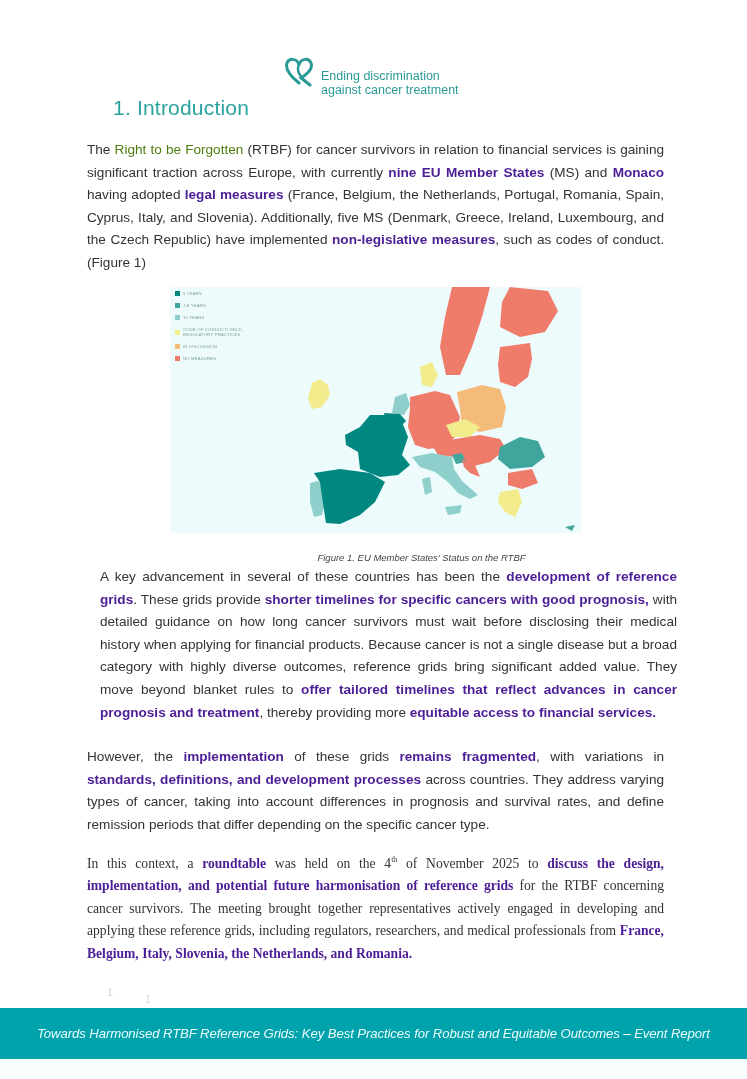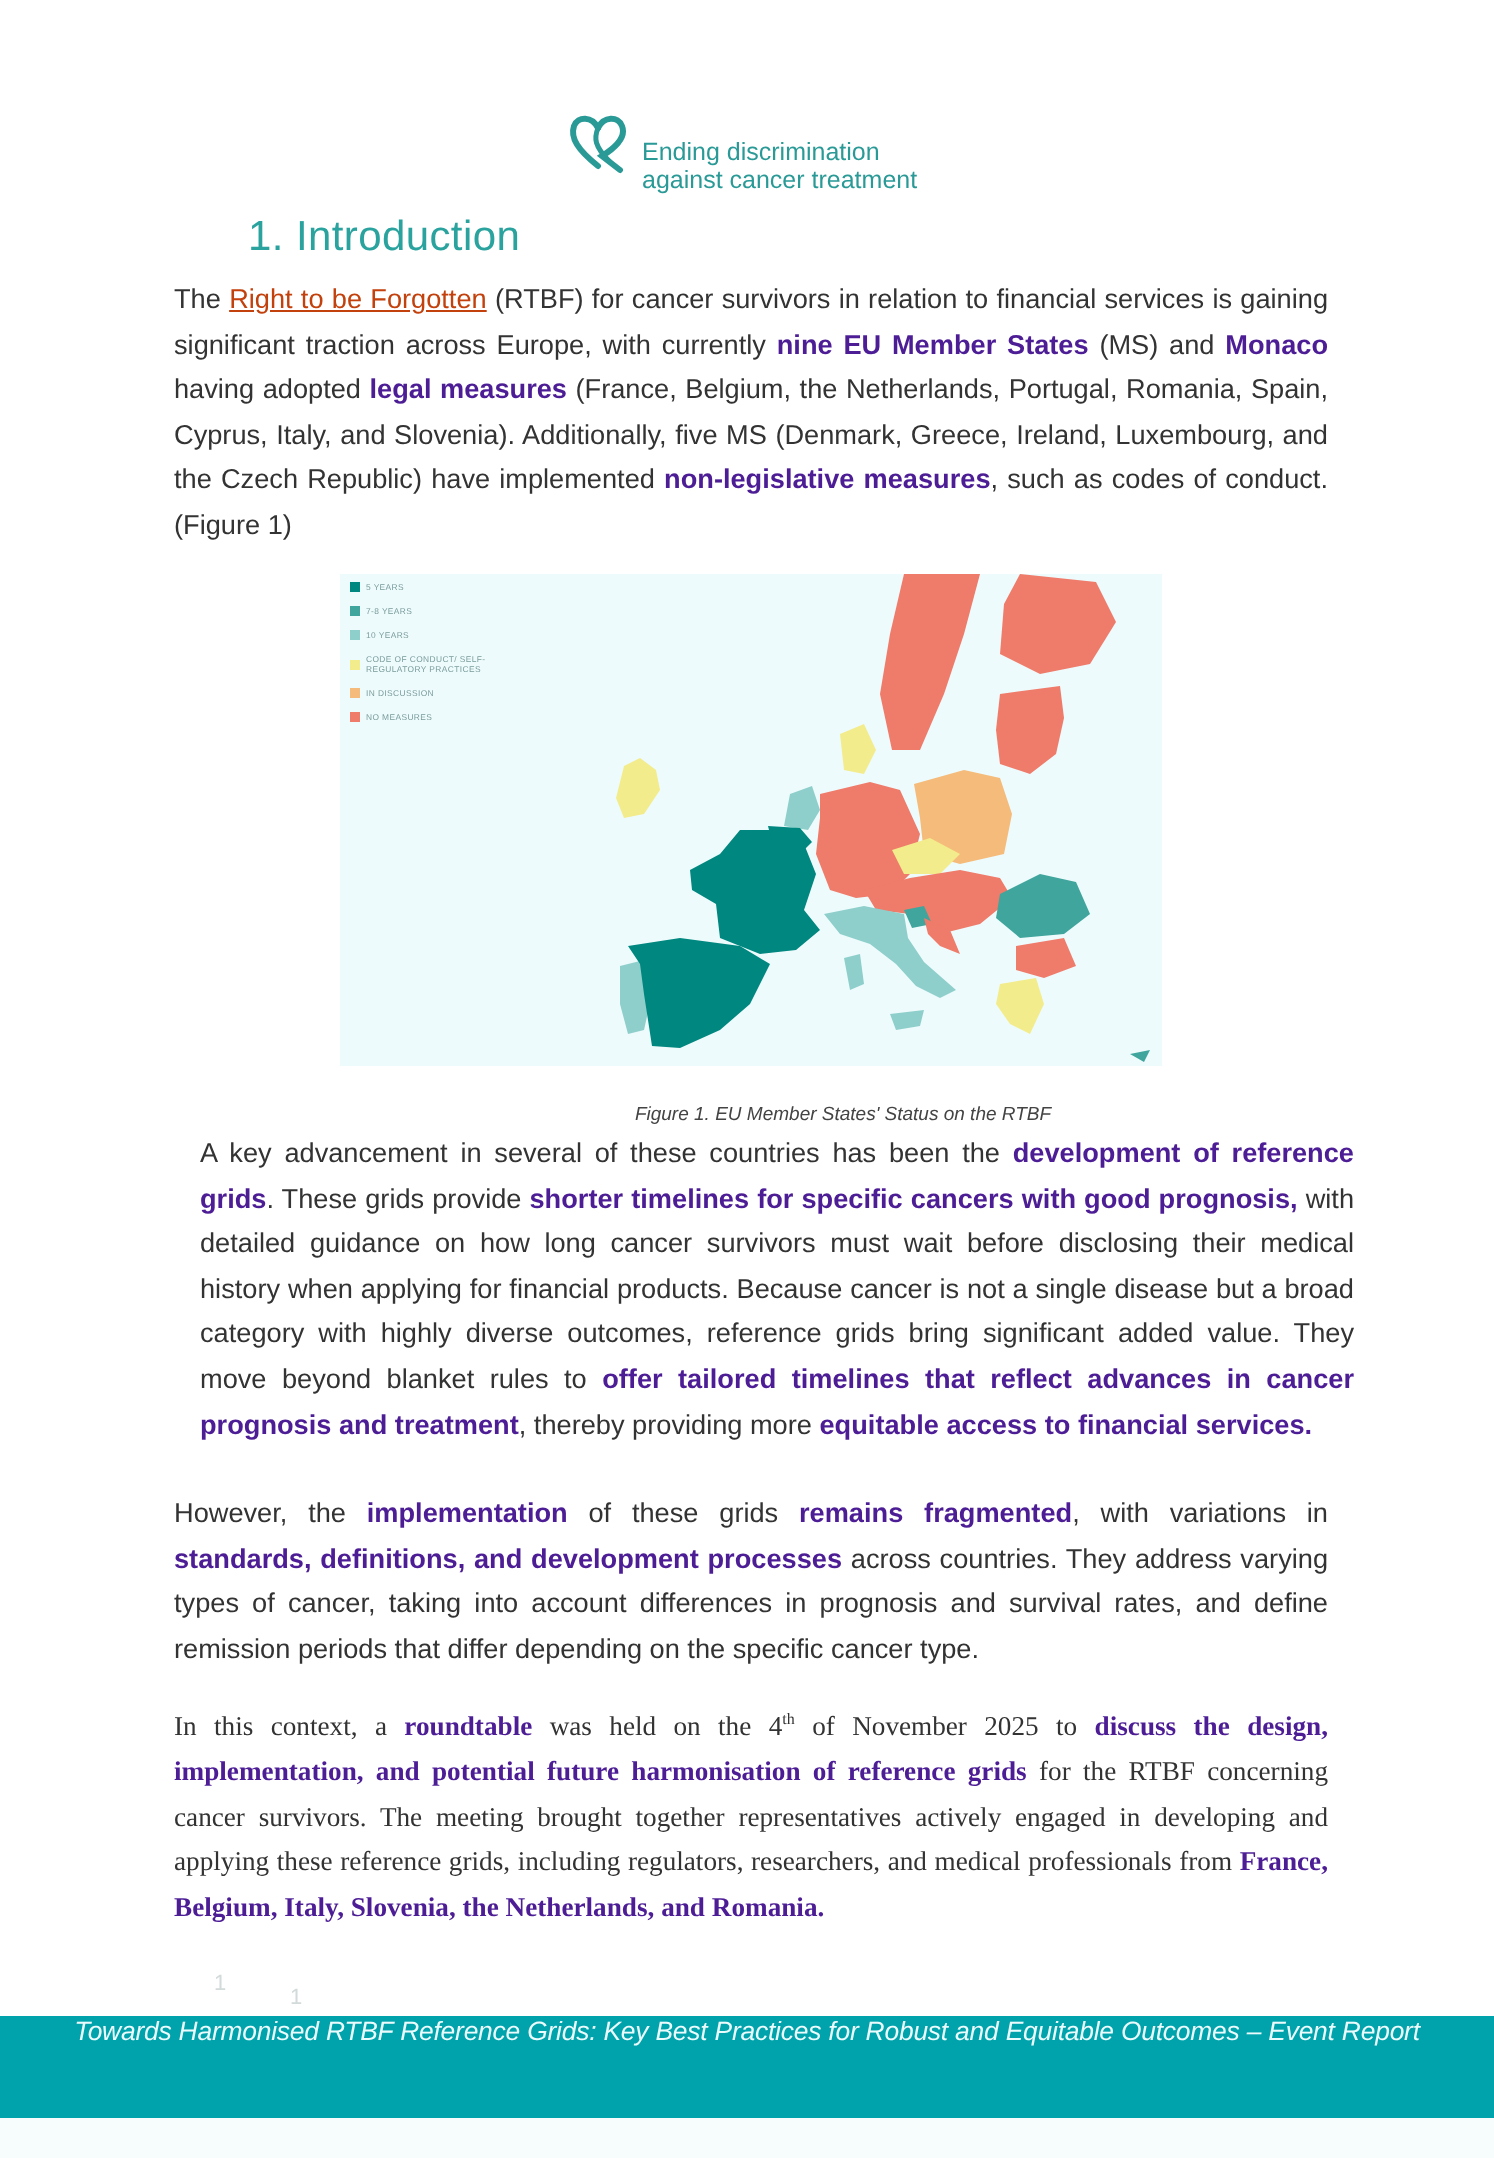--- a/index.html
+++ b/index.html
@@ -3,38 +3,38 @@
 <meta charset="utf-8">
 <style>
   html, body { margin: 0; padding: 0; }
   body {
     width: 747px; height: 1079px; background: #ffffff; position: relative; overflow: hidden;
     font-family: "Liberation Sans", "DejaVu Sans", sans-serif; color: #2b2b2b;
   }
   .logo { position: absolute; left: 283px; top: 44px; display: flex; align-items: center; }
   .logo svg { width: 34px; height: 32px; }
   .logo-text { margin-left: 4px; color: #2a9a97; font-size: 12.5px; line-height: 14px; margin-top: 25px; }
-  .heading { position: absolute; left: 110px; top: 93px; font-size: 21px; color: #2aa39f; font-weight: normal; margin: 14px; letter-spacing: 0.2px; }
+  .heading { position: absolute; left: 110px; top: 93px; font-size: 21px; color: #2aa39f; font-weight: normal; margin: 3px; letter-spacing: 0.2px; }
   .para { position: absolute; left: 87px; width: 577px; font-size: 13.6px; line-height: 22.6px; text-align: justify; margin: 0; color: #333; }
   .para b { color: #4c1d95; font-weight: bold; }
-  .link { color: #c2410c; text-decoration: underline; }
+  .link { color: #4d7c0f; }
   .fig-link { color: #333; }
   .p1 { top: 139px; }
   .p2 { top: 566px; margin-left: 13px; }
   .p3 { top: 746px; }
   .p4 { top: 849px; font-family: Liberation Serif, serif; }
   .map-box { position: absolute; left: 170px; top: 287px; width: 411px; height: 246px; background: #eefbfc; overflow: hidden; }
   .legend { position: absolute; left: 5px; top: 4px; font-size: 4.2px; color: #7a9c9c; line-height: 5px; letter-spacing: 0.2px; }
   .legend-item { display: flex; align-items: center; margin-bottom: 7px; }
   .swatch { width: 5px; height: 5px; margin-right: 3px; flex-shrink: 0; }
   .legend-item .ltxt { max-width: 60px; }
   .map-svg { position: absolute; left: 0; top: 0; }
   .caption { position: absolute; left: 0; width: 747px; top: 552px; text-align: center; font-size: 9.5px; font-style: italic; color: #444; padding-left: 48px; }
   .page-num { position: absolute; font-size: 11px; color: #d3dada; }
-  .footer { position: absolute; left: 0; top: 1008px; width: 747px; height: 51px; background: #00a2ab; display: flex; justify-content: center; }
+  .footer { position: absolute; left: 0; top: 1008px; width: 747px; height: 51px; background: #00a2ab; display: flex; align-items: center; justify-content: center; }
   .footer-text { color: #eafcfd; font-style: italic; font-size: 13.2px; letter-spacing: -0.1px; }
   .bottom-strip { position: absolute; left: 0; top: 1059px; width: 747px; height: 20px; background: #f7fdfd; }
 </style>
 </head>
 <body>
 
 <div class="logo">
   <svg viewBox="0 0 34 32">
     <path d="M16 28 C 6 20, 2 14, 4 8 C 6 3, 13 3, 16 9" fill="none" stroke="#2a9a97" stroke-width="3" stroke-linecap="round"></path>
     <path d="M16 9 C 19 3, 26 3, 28 8 C 30 13, 26 18, 18 23 L 27 30" fill="none" stroke="#2a9a97" stroke-width="3" stroke-linecap="round"></path>

